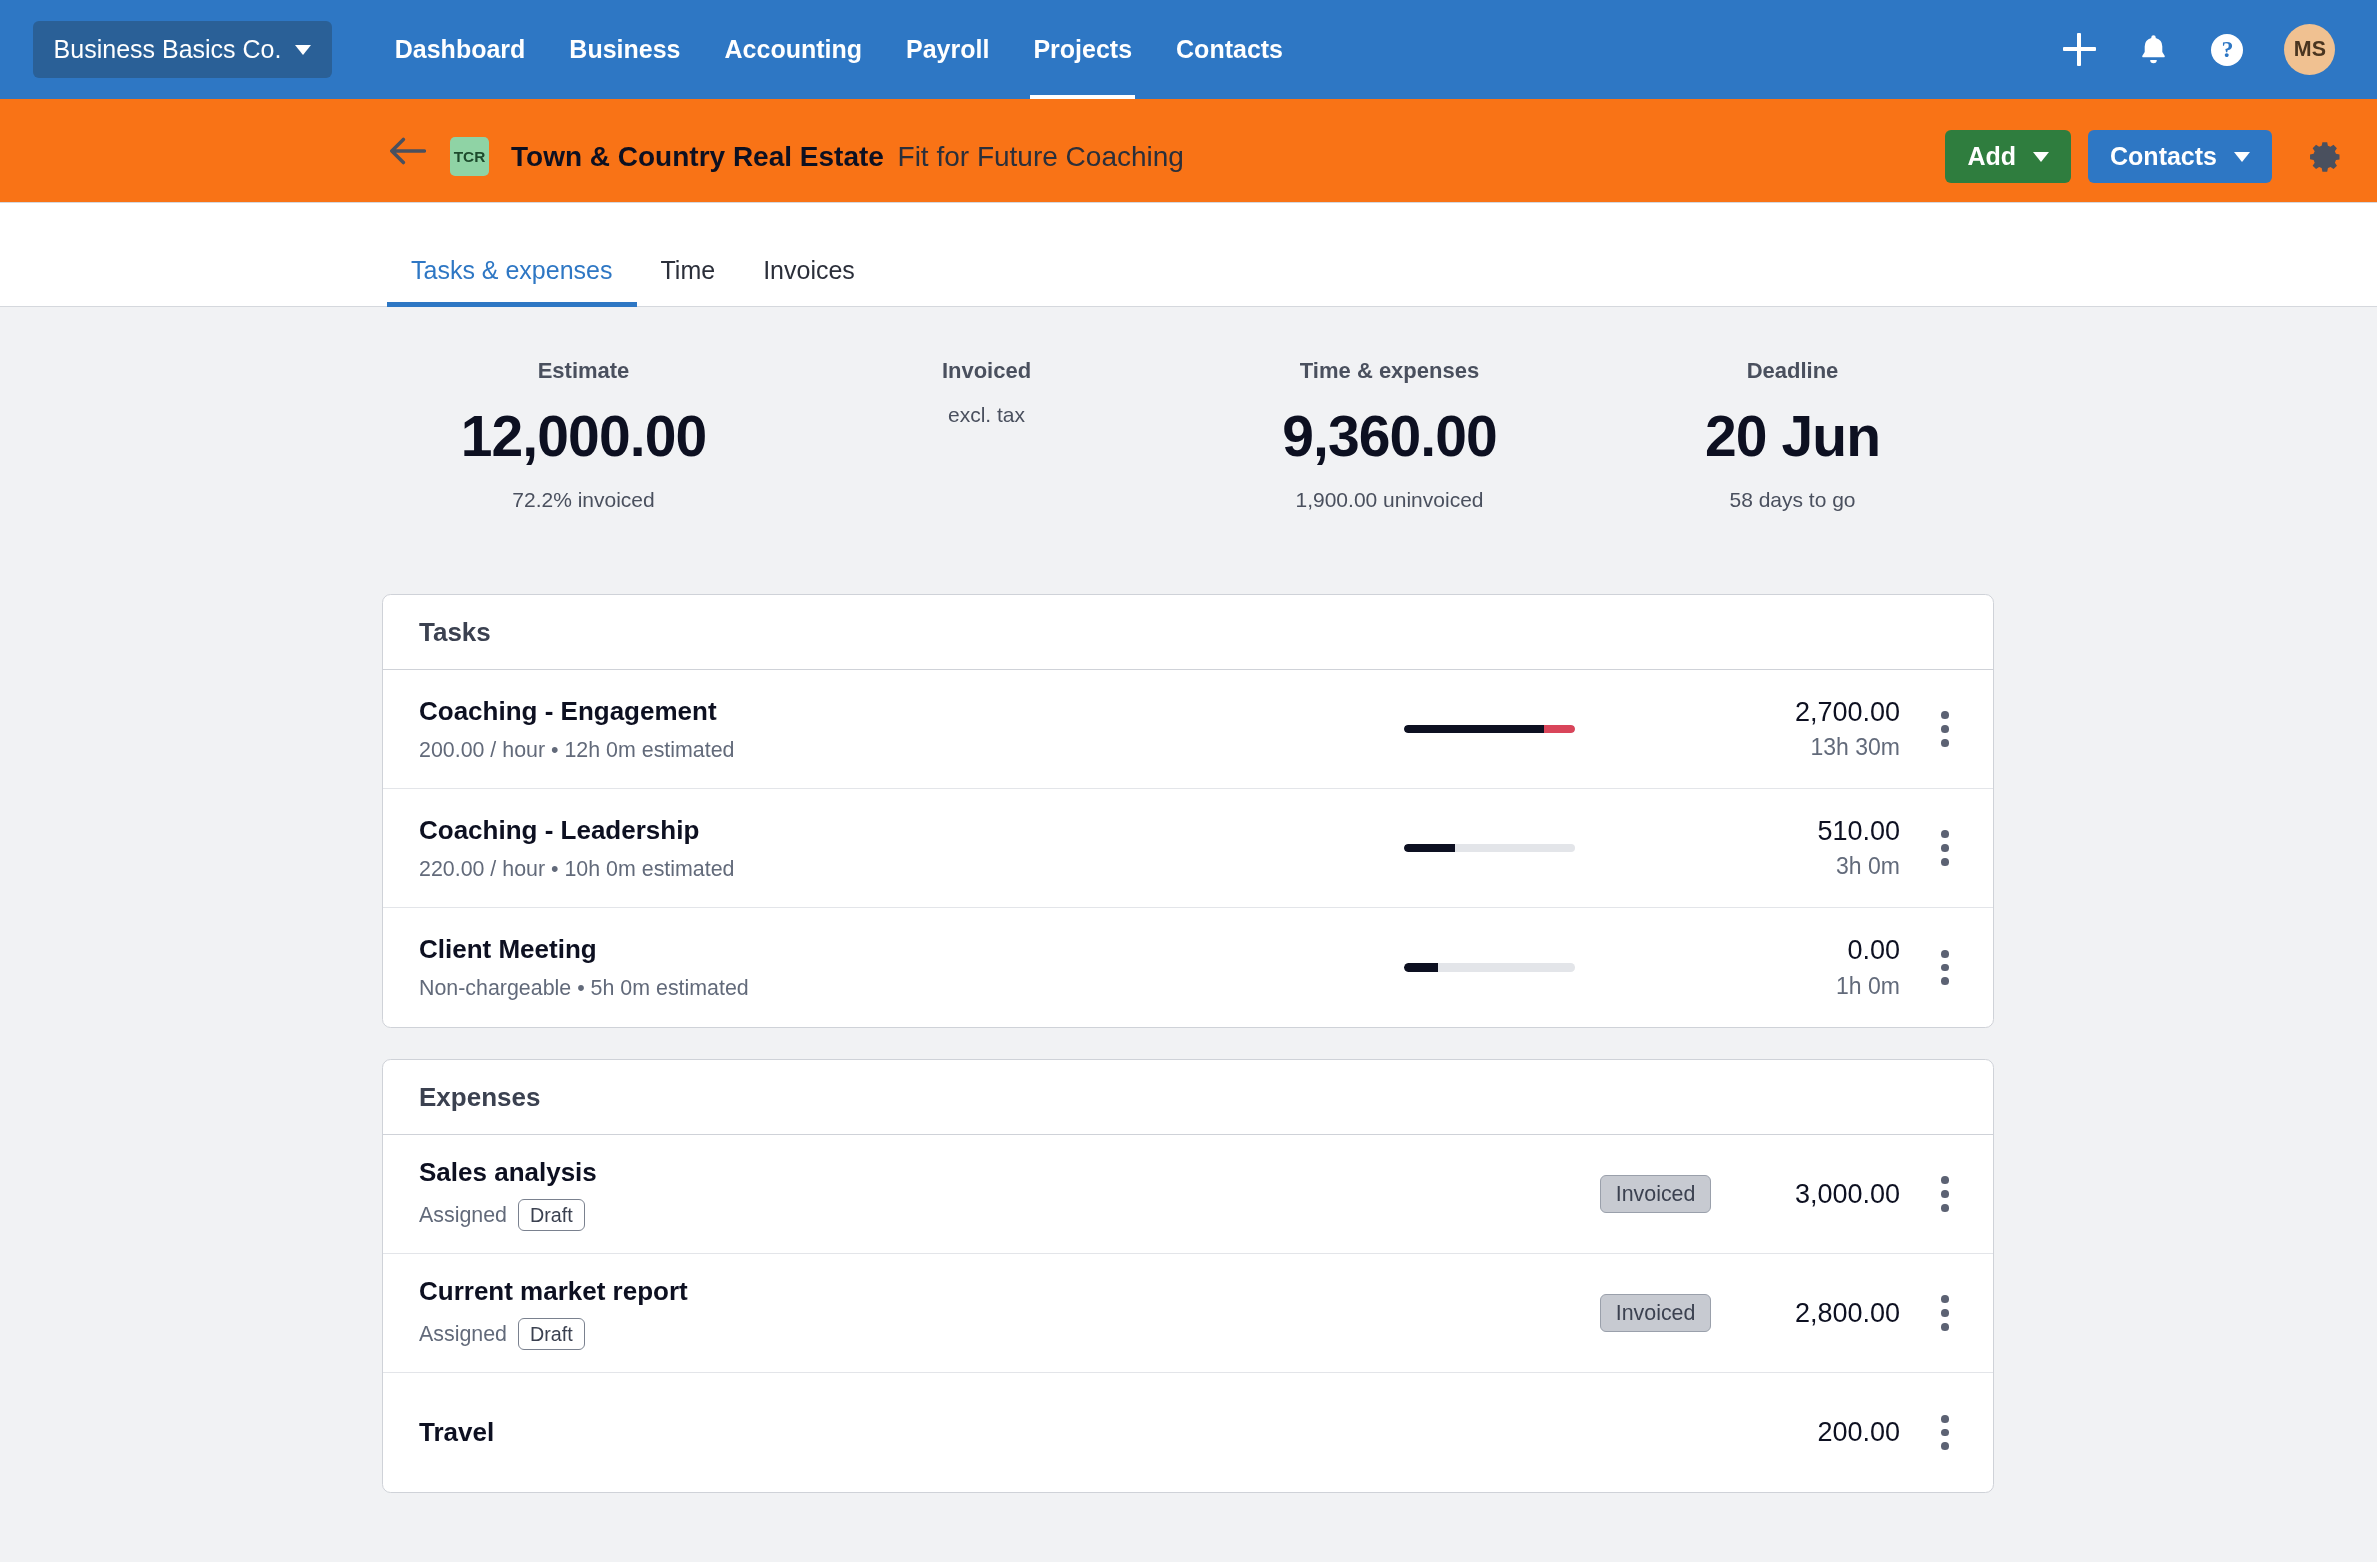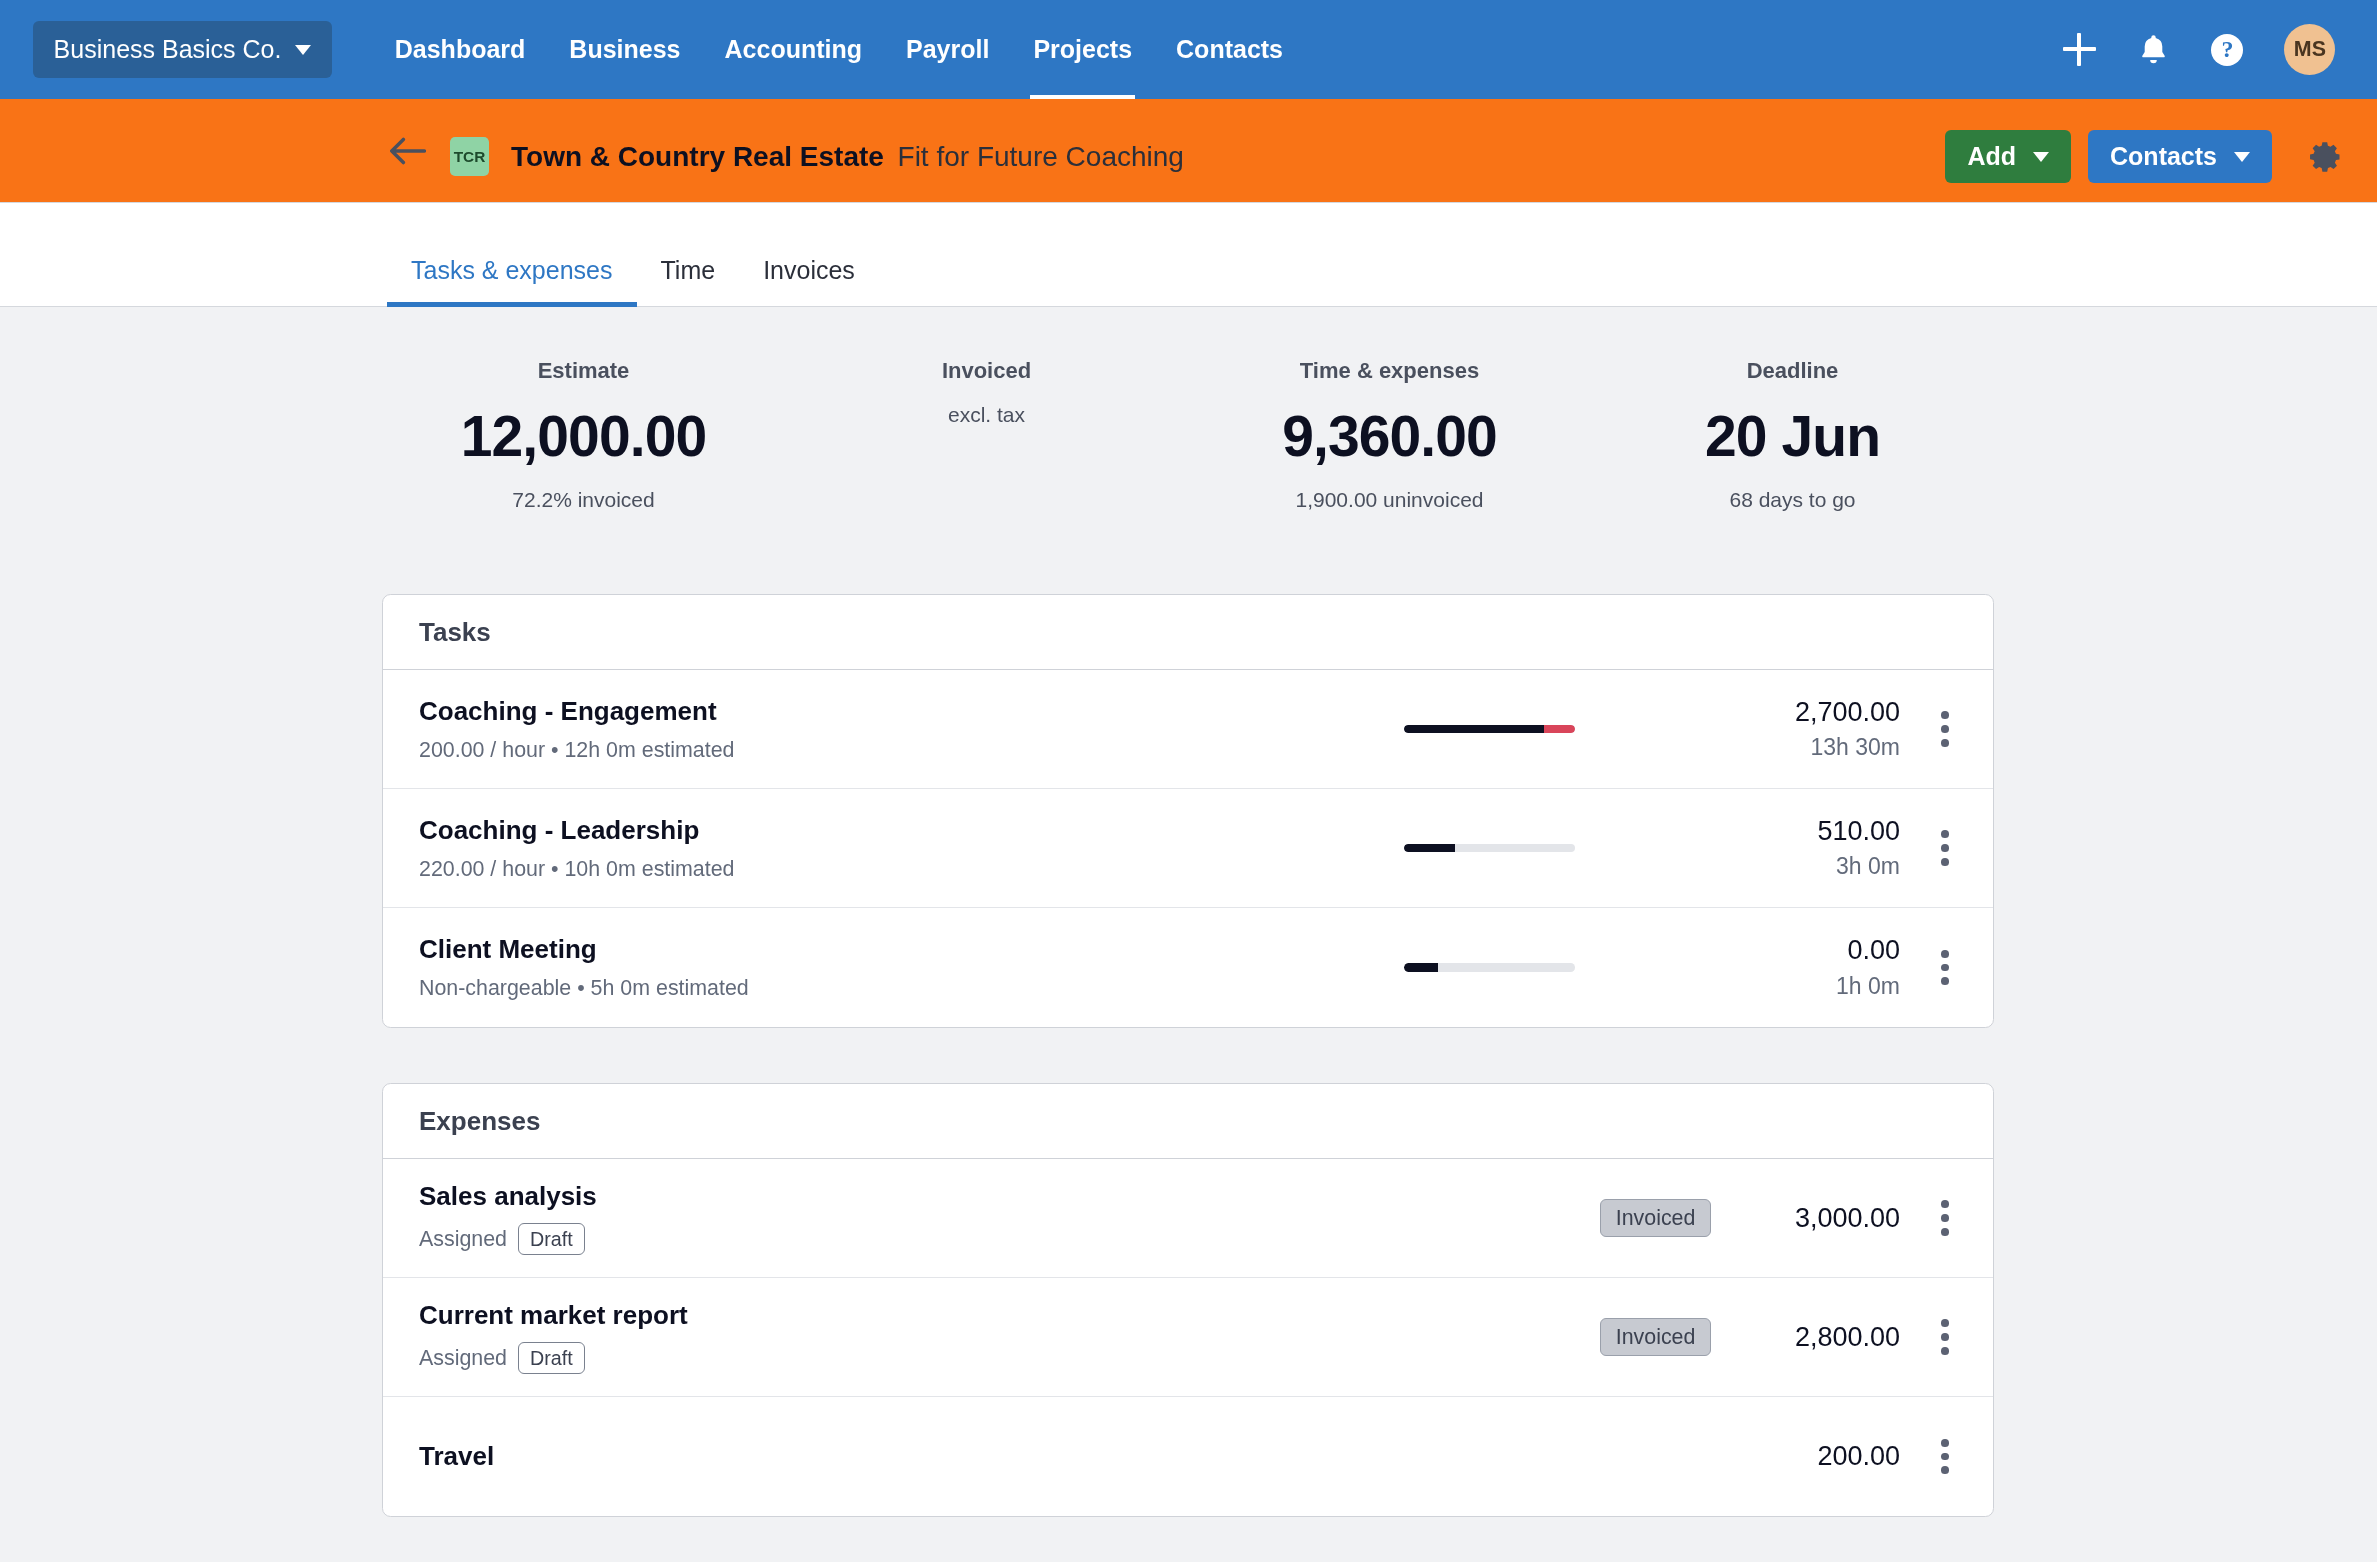--- a/index.html
+++ b/index.html
@@ -112,21 +112,21 @@
   .stat-label{ font-size:22px; font-weight:bold; color:#4a505e; }
   .stat-value{ font-size:57px; font-weight:bold; color:#0d1021; margin-top:19px; letter-spacing:-0.9px;}
   .stat-sub{ font-size:21px; color:#4a505e; margin-top:19px; }
 
   
   .card{
     margin-left:382px; width:1612px; background:#fff;
     border:0.9px solid #cfd2d8; border-radius:8.6px; overflow:hidden;
   }
   #tasks-card{ margin-top:82px; }
-  #expenses-card{ margin-top:55px; }
+  #expenses-card{ margin-top:31px; }
   .card-header{
     height:75px; display:flex; align-items:center; padding-left:36px;
     font-size:26px; font-weight:bold; color:#3b4150;
     border-bottom:0.9px solid #cfd2d8;
   }
   .row{
     display:flex; align-items:center; padding:0 29px 0 36px;
     border-bottom:0.9px solid #e3e5e9; min-height:119px;
   }
   .row:last-child{ border-bottom:none; }
@@ -258,21 +258,21 @@
     <div class="stat-sub">excl. tax</div>
   </div>
   <div class="stat">
     <div class="stat-label">Time &amp; expenses</div>
     <div class="stat-value">9,360.00</div>
     <div class="stat-sub">1,900.00 uninvoiced</div>
   </div>
   <div class="stat">
     <div class="stat-label">Deadline</div>
     <div class="stat-value">20 Jun</div>
-    <div class="stat-sub">68 days to go</div>
+    <div class="stat-sub">58 days to go</div>
   </div>
 </div>
 
 <div class="card" id="tasks-card">
   <div class="card-header">Tasks</div>
 
   <div class="row">
     <div class="row-main">
       <div class="row-title">Coaching - Engagement</div>
       <div class="row-sub">200.00 / hour • 12h 0m estimated</div>

